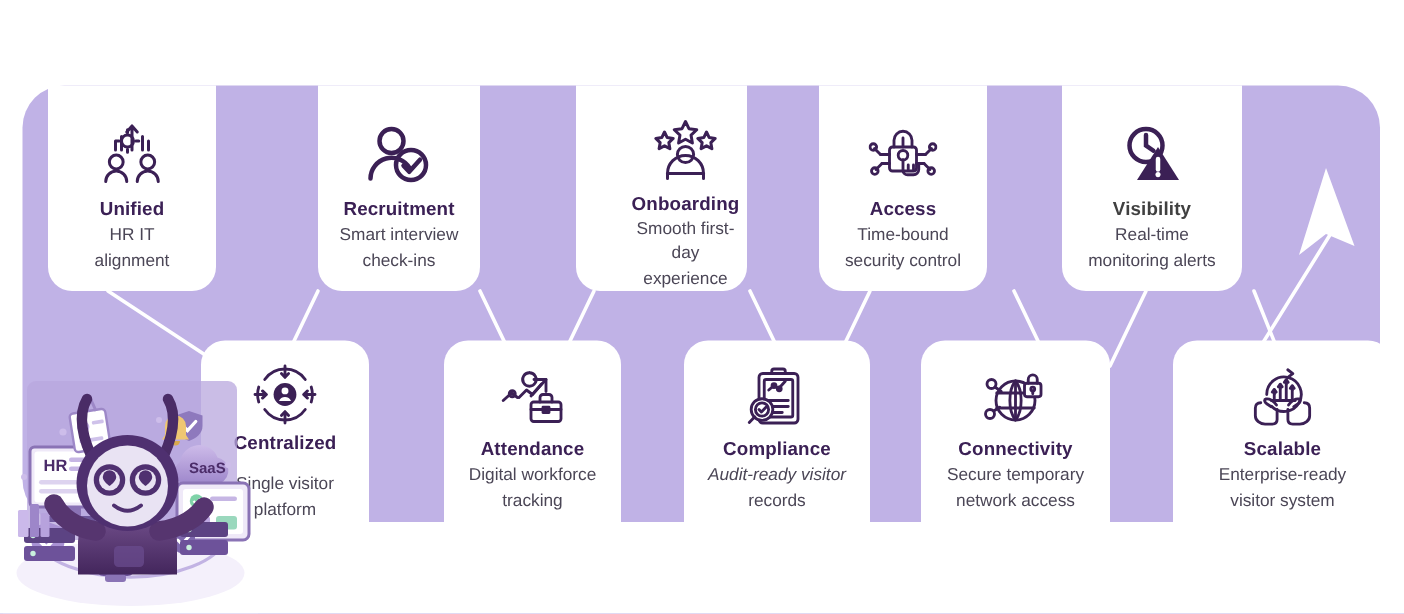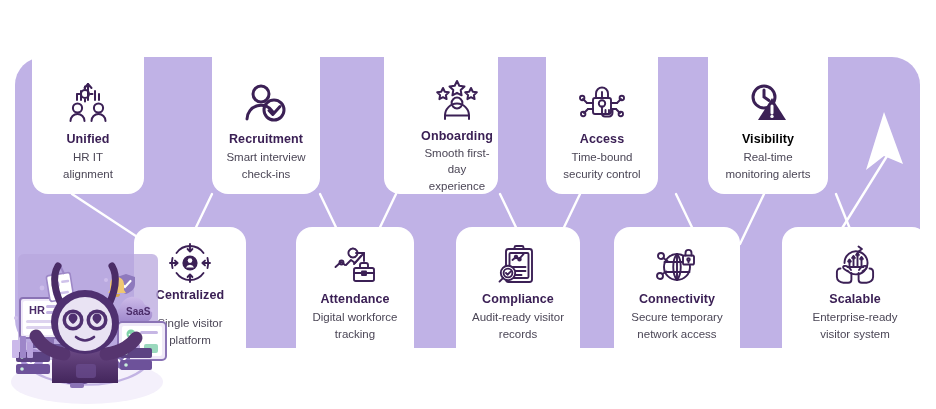--- a/index.html
+++ b/index.html
@@ -147,21 +147,21 @@
   <div class="card top" style="left:708px;width:120px;">
     <span class="ico">
       <svg width="46" height="44" viewBox="0 0 46 44" fill="none">
         <circle cx="19" cy="16" r="11" stroke="#3b2055" stroke-width="3" fill="none"></circle>
         <path d="M19 9 v7 l5 3.5" stroke="#3b2055" stroke-width="3" stroke-linecap="round" fill="none"></path>
         <path d="M27 17 L41 39 H13 Z" fill="#3b2055"></path>
         <path d="M27 25 v7" stroke="#ffffff" stroke-width="3" stroke-linecap="round"></path>
         <circle cx="27" cy="35.4" r="1.7" fill="#ffffff"></circle>
       </svg>
     </span>
-    <div class="ttl" style="color: #000000;">Visibility</div>
+    <div class="ttl" style="color: #404040;">Visibility</div>
     <div class="sub" style="color: rgb(75, 70, 86);">Real-time</div>
     <div class="sub" style="color: rgb(75, 70, 86);">monitoring alerts</div>
   </div>
 
   <div class="card bot" style="left:134px;width:112px;">
     <span class="ico">
       <svg width="46" height="44" viewBox="0 0 46 44" fill="none" stroke="#3b2055" stroke-width="1.9" stroke-linecap="round" stroke-linejoin="round">
         <path d="M9.5 12 A16.5 16.5 0 0 1 36.5 12" stroke-dasharray="0"></path>
         <path d="M36.5 32 A16.5 16.5 0 0 1 9.5 32"></path>
         <path d="M5.5 17 A16.5 16.5 0 0 0 5.5 27"></path>
@@ -209,21 +209,21 @@
         <circle cx="21" cy="14" r="1.3"></circle>
           <circle cx="24.5" cy="16.2" r="1.3"></circle>
         <path d="M17.5 24 h13 M17.5 28 h13 M17.5 32 h9"></path>
         <circle cx="13" cy="30" r="7.2" fill="#ffffff"></circle>
         <circle cx="13" cy="30" r="4.4"></circle>
         <path d="M11 30 l1.6 1.7 3.2 -3.4"></path>
         <path d="M8.2 34.8 L4.5 38.6"></path>
       </svg>
     </span>
     <div class="ttl" style="color: rgb(59, 32, 85); text-align: center;">Compliance</div>
-    <div class="sub" style="color: rgb(75, 70, 86);">Audit-ready visitor</div>
+    <div class="sub" style="color: rgb(75, 70, 86); font-style: italic;">Audit-ready visitor</div>
     <div class="sub" style="color: rgb(75, 70, 86);">records</div>
   </div>
 
   <div class="card bot" style="left:614px;width:126px;">
     <span class="ico">
       <svg width="46" height="44" viewBox="0 0 46 44" fill="none" stroke="#3b2055" stroke-width="1.9" stroke-linecap="round" stroke-linejoin="round">
         <circle cx="23" cy="24" r="13"></circle>
         <path d="M23 11 c-5 6 -5 20 0 26 c5 -6 5 -20 0 -26z"></path>
         <path d="M10.5 19 h25 M10.5 29 h25 M23 11 v26"></path>
         <circle cx="7" cy="13" r="3"></circle>

